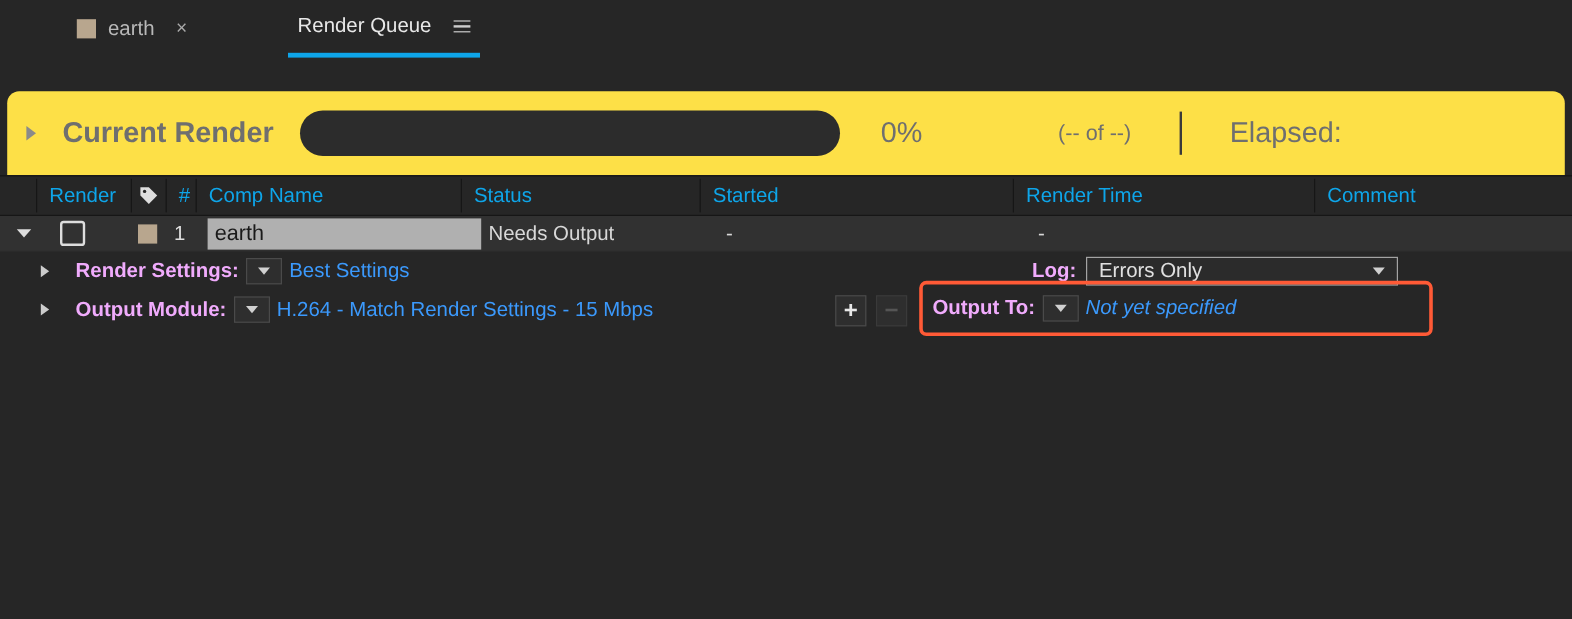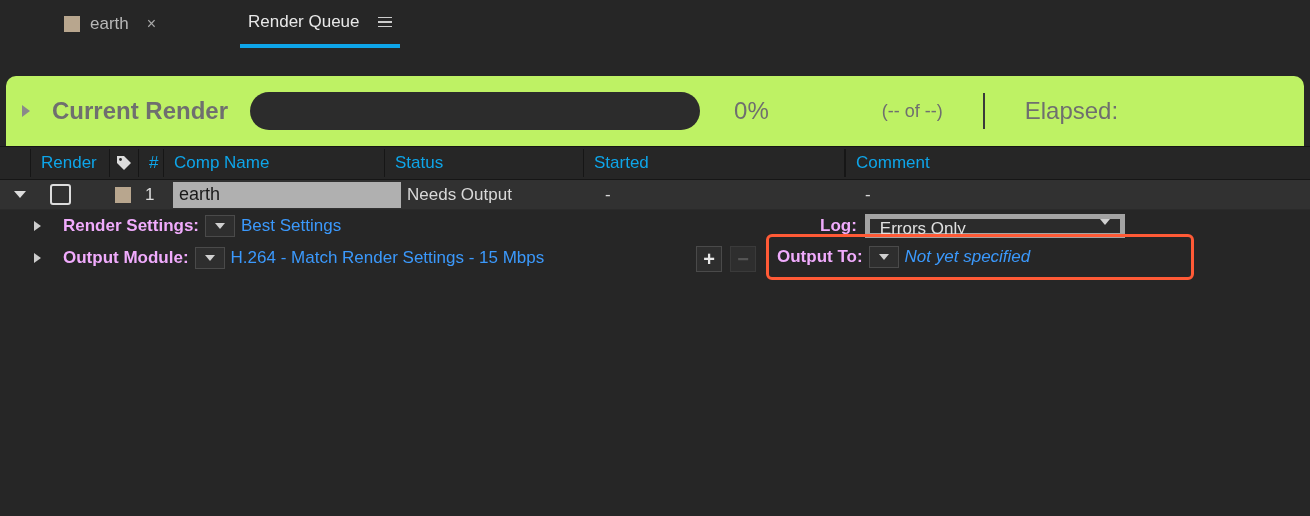--- a/index.html
+++ b/index.html
@@ -43,21 +43,21 @@
   }
   .tab .hamburger span { width:14px; height:1.6px; background:#ccc; display:block; }
 
   .tab.earth { width: 188px; justify-content:flex-start; }
   .tab.render-queue { padding: 0 8px; }
 
   
   .current-render-bar {
     height: 70px;
     margin: 28px 6px 0 6px;
-    background: #bef264;
+    background: #fde047;
     border-radius: 10px 10px 0 0;
     display: flex;
     align-items: center;
     padding: 0 16px;
     gap: 22px;
     color: #7a7a7a;
   }
   .chevron-right-small {
     width:0; height:0; border-top:6px solid transparent; border-bottom:6px solid transparent; border-left:8px solid #8a8a8a;
   }
@@ -150,24 +150,24 @@
   }
   .chev-dn-xs {
     width:0;height:0;border-left:5px solid transparent;border-right:5px solid transparent;border-top:6px solid #d0d0d0;
   }
   .link { color:#3b99fc; }
   .link-italic { color:#3b99fc; font-style:italic; }
 
   .right-group {
     position:absolute; display:flex; align-items:center; height:32px;
   }
-  .log-group { left:820px; top:0; }
+  .log-group { left:860px; top:0; }
   .log-select {
-    width:260px; height:24px; background:#2b2b2b; border:5px solid #a3a3a3;
-    display:flex; align-items:flex-start; justify-content:space-between;
+    width:260px; height:24px; background:#2b2b2b; border:1px solid #a3a3a3;
+    display:flex; align-items:center; justify-content:space-between;
     padding:0 10px; margin-left:8px; color:#e0e0e0;
   }
 
   .add-remove {
     display:flex; gap:8px; position:absolute; left:696px; top:4px;
   }
   .square-btn {
     width:26px; height:26px; background:#2e2e2e; border:1px solid #4a4a4a;
     display:flex; align-items:center; justify-content:center; color:#e8e8e8;
     font-size:20px; font-weight:600;
@@ -225,20 +225,21 @@
   </div>
   <div class="col-sep"></div>
   <div class="col-label col-hash">#</div>
   <div class="col-sep"></div>
   <div class="col-label col-compname">Comp Name</div>
   <div class="col-sep"></div>
   <div class="col-label col-status">Status</div>
   <div class="col-sep"></div>
   <div class="col-label col-started">Started</div>
   <div class="col-sep"></div>
+  <div class="col-label col-rendertime">Render Time</div>
   <div class="col-sep"></div>
   <div class="col-label col-comment">Comment</div>
 </div>
 
 <div class="item-row">
   <span class="chevron-down-sm"></span>
   <span class="checkbox"></span>
   <span class="swatch-sm"></span>
   <span class="item-index">1</span>
   <div class="compname-cell">earth</div>

